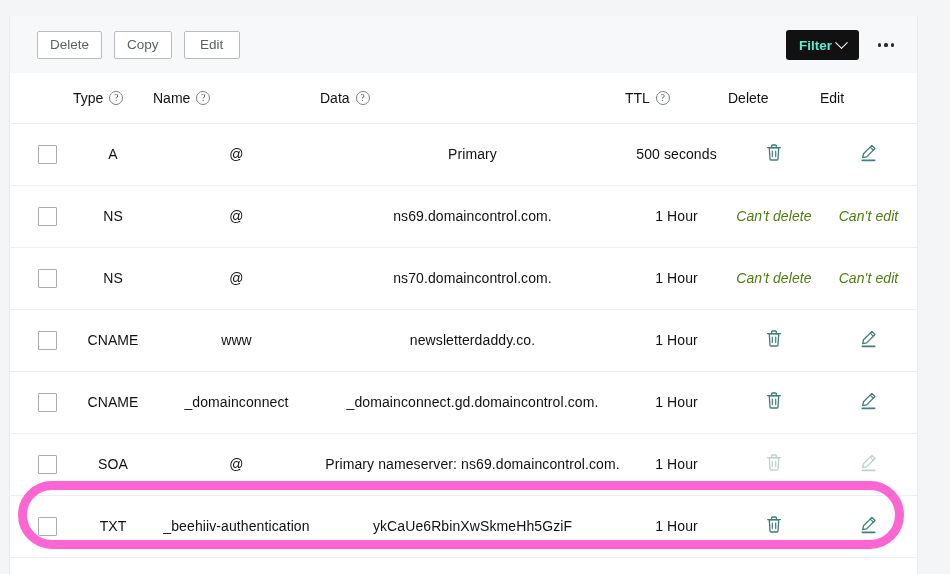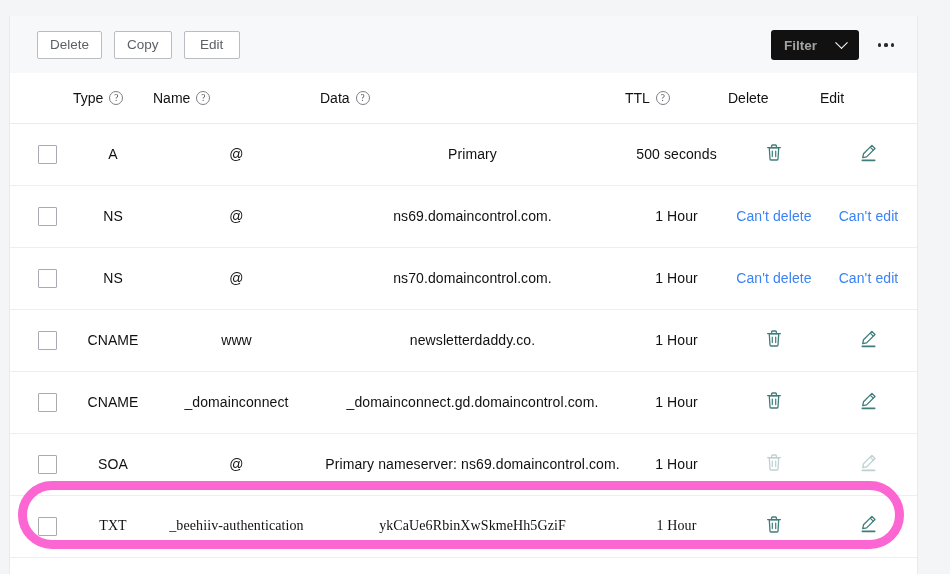--- a/index.html
+++ b/index.html
@@ -72,27 +72,27 @@
     right: 18px;
     top: 14px;
     display: flex;
     align-items: center;
     gap: 14px;
   }
   .filter-btn {
     height: 30px;
     padding: 0 13px;
     background: #111111;
-    color: #a3a3a3;
+    color: #5eead4;
     border-radius: 3px;
     font-size: 13.5px;
     font-weight: bold;
     display: flex;
     align-items: center;
-    gap: 20px;
+    gap: 5px;
     cursor: pointer;
   }
   .chev {
     display: inline-block;
     width: 9px; height: 9px;
     border-right: 1.6px solid #ffffff;
     border-bottom: 1.6px solid #ffffff;
     transform: rotate(45deg) translate(-2px,-2px);
   }
   .kebab {
@@ -168,22 +168,23 @@
   .cbox {
     width: 19px; height: 19px;
     border: 1.4px solid #a8acb0;
     background: #ffffff;
     border-radius: 1px;
     margin-left: 28px;
     cursor: pointer;
   }
 
   .disabled-txt {
-    color: #3b82f6;
+    color: #4d7c0f;
     font-size: 14px;
+    font-style: italic;
   }
 
   .icon-btn {
     background: none;
     border: 0;
     padding: 0;
     cursor: pointer;
     display: inline-block;
     line-height: 0;
   }
@@ -195,21 +196,21 @@
     left: 18px;
     top: 481px;
     width: 886px;
     height: 68px;
     border: 9px solid #fb66d3;
     border-radius: 34px;
     pointer-events: none;
     z-index: 5;
   }
 
-  tr.highlighted td { border-bottom-color: transparent; font-family: Liberation Serif, serif; }
+  tr.highlighted td { border-bottom-color: transparent; }
 </style>
 </head>
 <body>
 
 <div id="screen">
 
   <div class="card">
 
     <div class="toolbar">
       <div class="toolbar-left">

